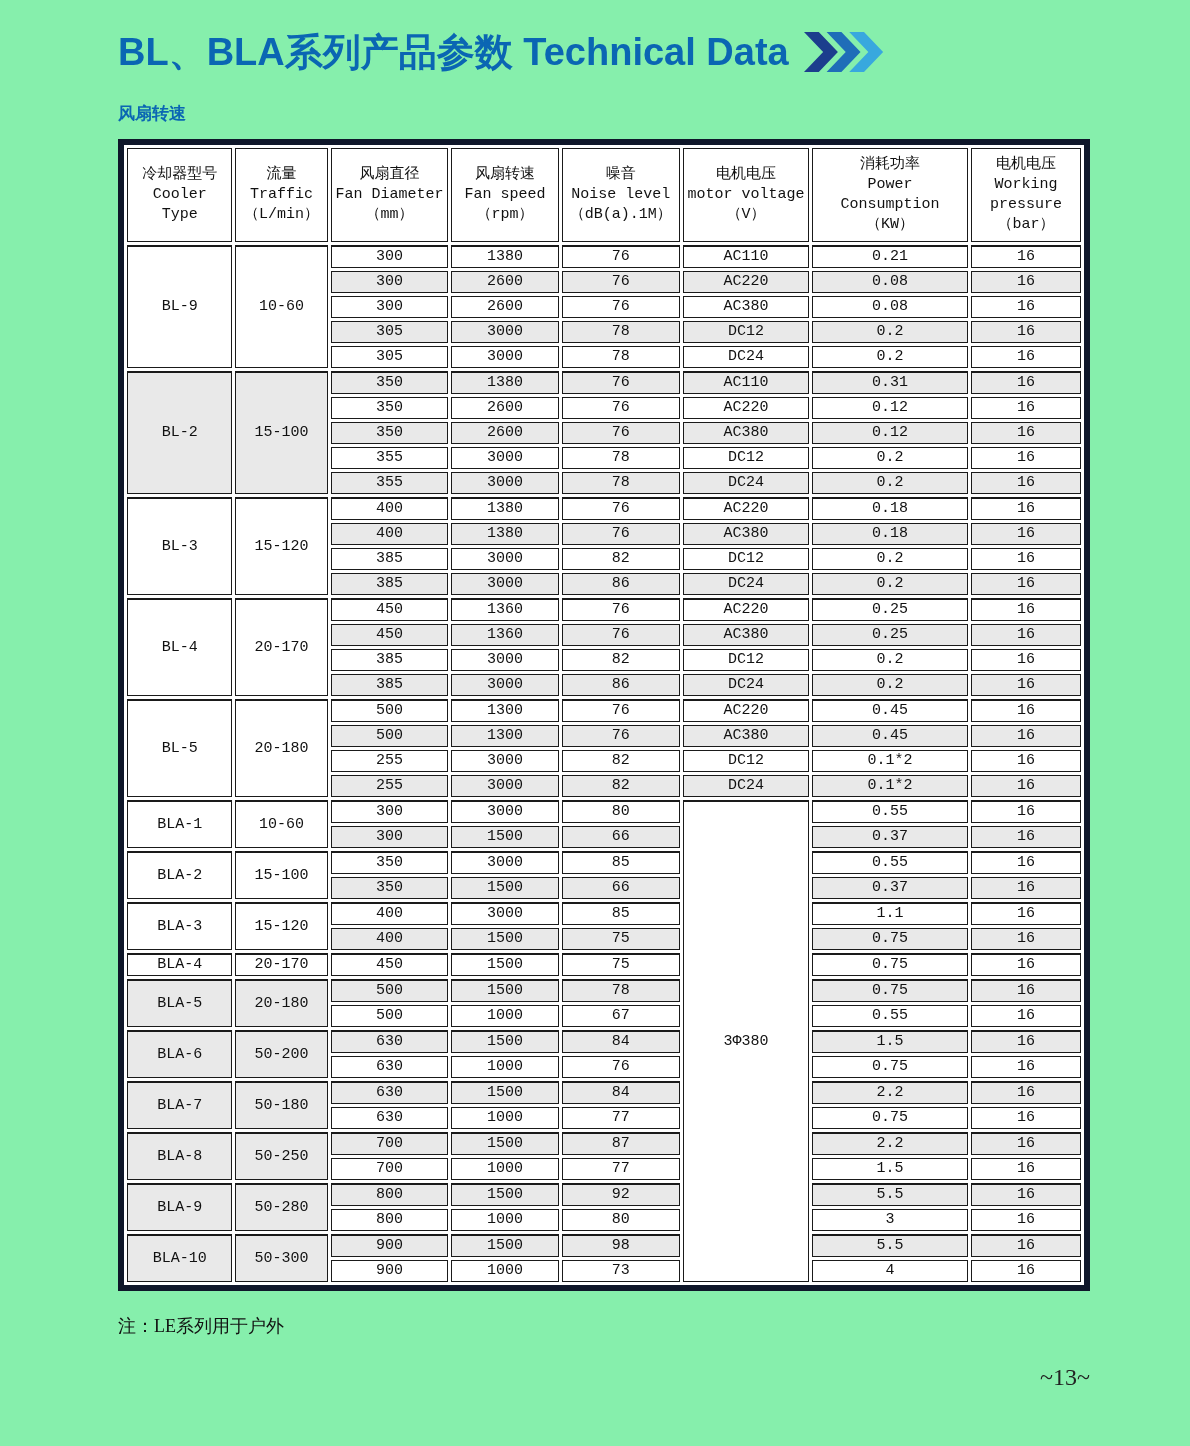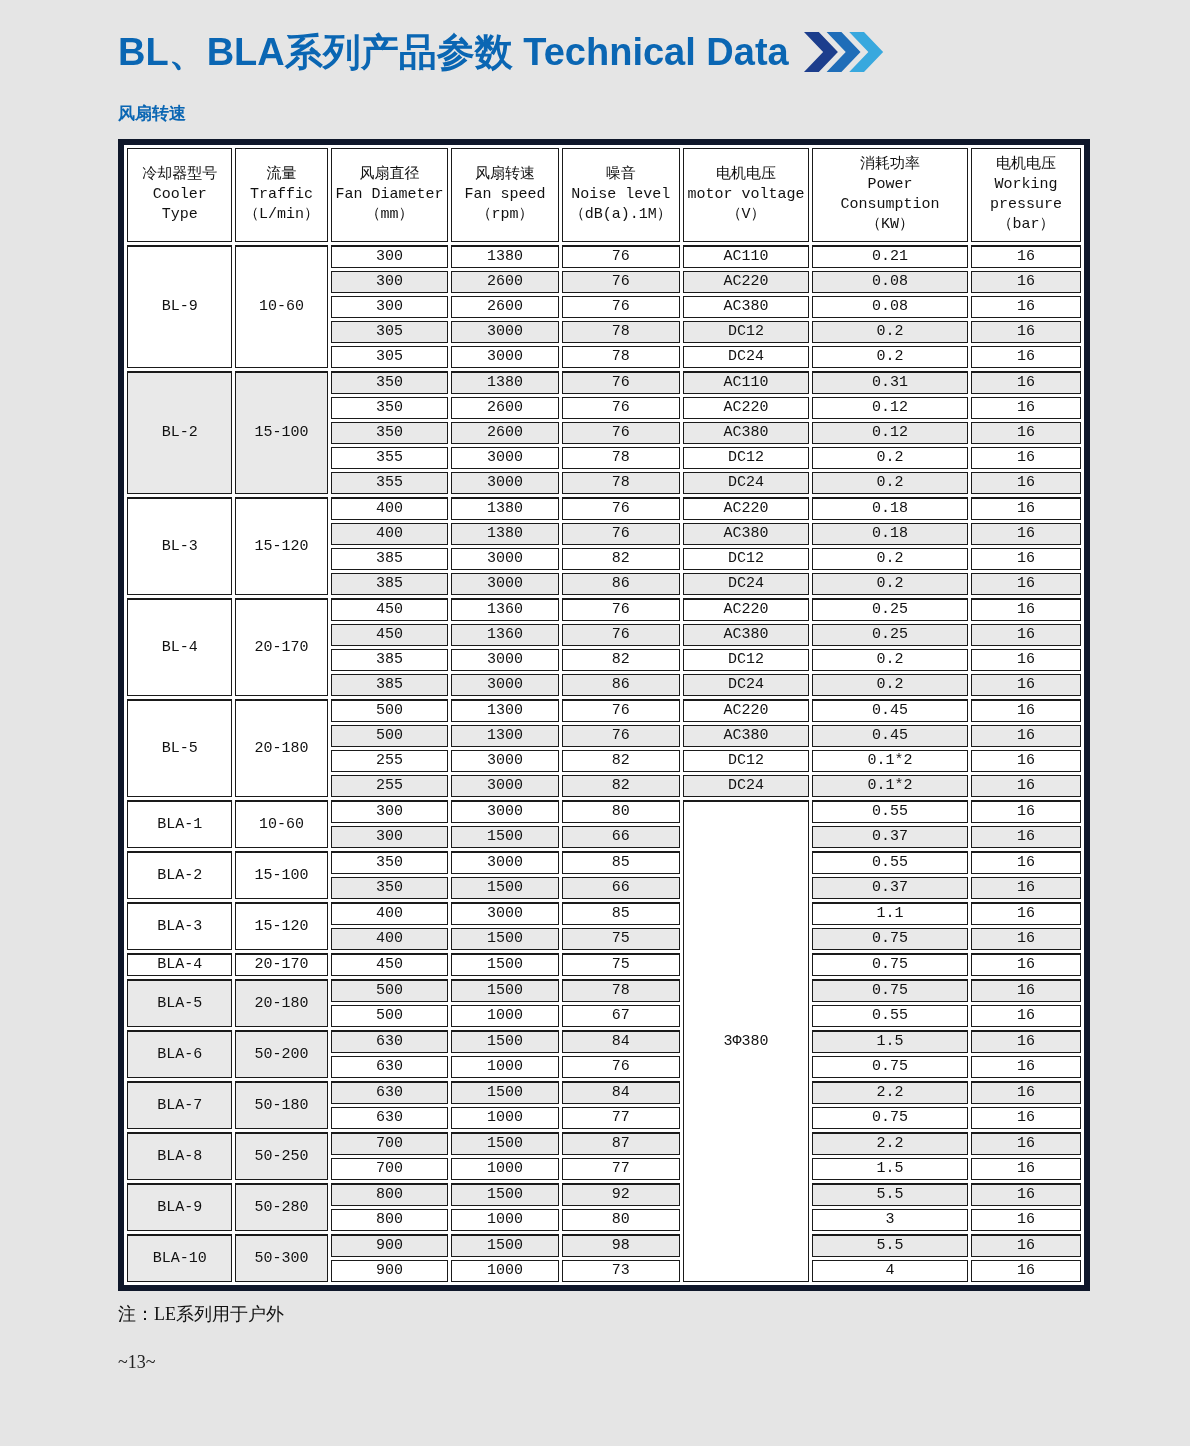--- a/index.html
+++ b/index.html
@@ -5,21 +5,21 @@
   html, body { margin: 0; padding: 0; background: #ffffff; }
   body {
     width: 1190px; height: 1446px;
     font-family: "Liberation Sans", sans-serif;
     color: #111;
   }
   .page {
     box-sizing: border-box;
     width: 1190px; height: 1446px;
     padding: 26px 100px 0 118px;
-    background: #e5e5e5;
+    background: #86efac;
     overflow: hidden;
   }
   .title-row {
     display: flex; align-items: center; gap: 14px;
     height: 52px;
   }
   .title-text {
     font-size: 38px; font-weight: bold; color: #0a66b3;
     font-family: "Liberation Sans", sans-serif;
     letter-spacing: 0px; white-space: nowrap;
@@ -55,37 +55,37 @@
   table.tech td {
     height: 20px;
     font-size: 15px;
     line-height: 20px;
     padding: 0 2px;
     background: #ffffff;
   }
   table.tech td.g { background: #e9e9e9; }
   table.tech tr.rs td { border-top-width: 2px; }
   .notes {
-    margin-top: 11px;
+    margin-top: 23px;
     font-family: "Liberation Serif", "DejaVu Serif", serif;
     color: #111;
   }
   .note1 { font-size: 18px; }
   .note2 {
     margin-top: 16px;
     font-size: 16.5px;
     line-height: 28px;
     width: 960px;
     text-indent: 36px;
     text-align: justify;
   }
   .page-number {
     margin-top: 26px;
-    text-align: left;
-    font-size: 18px;
+    text-align: right;
+    font-size: 24px;
     font-family: "Liberation Serif", "DejaVu Serif", serif;
     color: #222;
   }
 </style>
 </head>
 <body>
 
 <div class="page">
 
   <div class="title-row">

